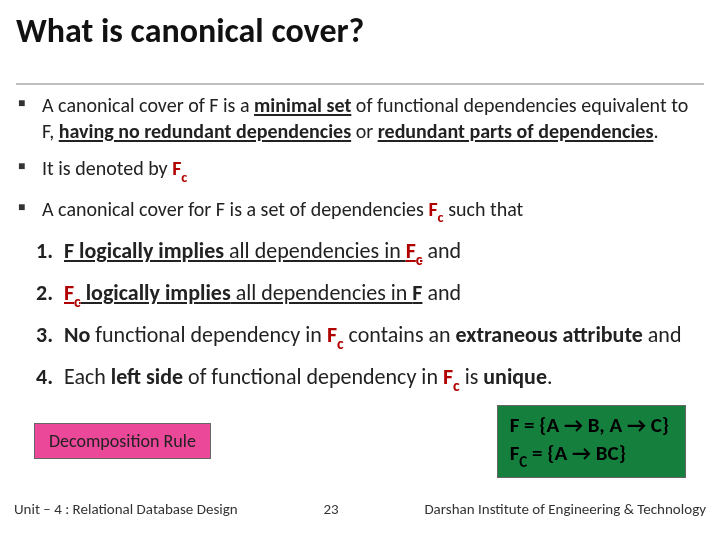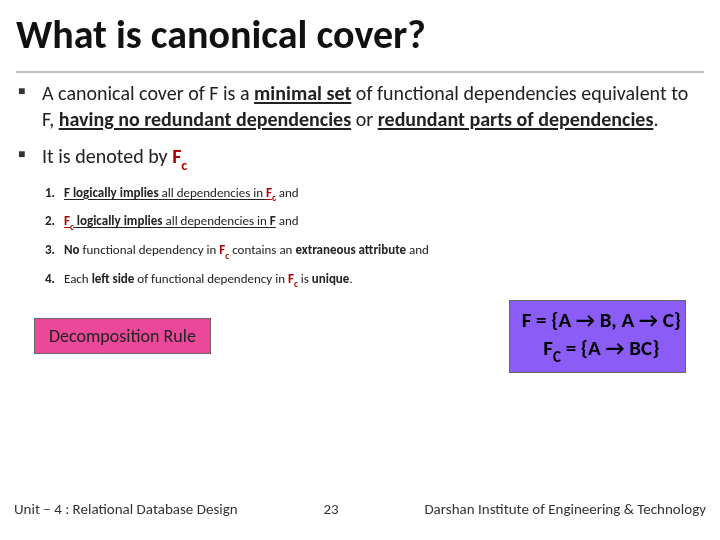--- a/index.html
+++ b/index.html
@@ -5,25 +5,25 @@
   * { margin: 0; padding: 0; box-sizing: border-box; }
   body {
     width: 720px; height: 540px;
     font-family: Calibri, "Segoe UI", Arial, sans-serif;
     background: #fff;
     position: relative;
     overflow: hidden;
   }
   .slide { padding: 10px 16px 0 16px; }
   .title {
-    font-size: 40px;
+    font-size: 34px;
     font-weight: 700;
     color: #111;
     padding-bottom: 4px;
-    margin-bottom: 8px;
+    margin-bottom: 28px;
   }
   .rule { border-bottom: 2px solid #bfbfbf; margin-bottom: 8px; }
   ul.bullets { list-style: none; padding-left: 26px; }
   ul.bullets > li {
     position: relative;
     font-size: 20px;
     line-height: 1.28;
     color: #222;
     margin-bottom: 12px;
   }
@@ -34,21 +34,21 @@
     top: 3px;
     font-size: 12px;
     color: #333;
   }
   ol.sub {
     list-style: decimal;
     padding-left: 42px;
     margin-top: 6px;
   }
   ol.sub > li {
-    font-size: 13px;
+    font-size: 22px;
     line-height: 1.3;
     margin-bottom: 10px;
     color: #222;
     padding-left: 6px;
   }
   ol.sub > li::marker { font-weight: 700; }
   .fsub { font-size: 0.72em; vertical-align: sub; position: relative; top: 0.1em; }
   .red { color: #b10000; font-weight: 700; }
   .bold { font-weight: 700; }
   .u { text-decoration: underline; text-underline-offset: 2px; }
@@ -60,26 +60,25 @@
   }
   .labelbox {
     border: 1.5px solid #666;
     padding: 6px 14px;
     font-size: 18px;
     color: #222;
     background: #ec4899;
   }
   .fdbox {
     border: 1.5px solid #666;
-    padding: 5px 4px 6px 12px;
+    padding: 5px 16px 6px 12px;
     font-size: 21px;
     font-weight: 700;
-    background: #8b5cf6;
+    background: #15803d;
     line-height: 1.35;
-    text-align: center;
   }
   .footer {
     position: absolute;
     left: 0; bottom: 12px;
     width: 100%;
     display: flex;
     align-items: center;
     justify-content: space-between;
     padding: 6px 14px 10px 14px;
     font-size: 15px;
@@ -93,20 +92,23 @@
 <div class="slide">
   <h1 class="title">What is canonical cover?</h1>
   <div class="rule"></div>
 
   <ul class="bullets">
     <li>
       <span>A canonical cover of F is a </span><span class="bold u">minimal set</span><span> of functional dependencies equivalent to F, </span><span class="bold u">having no redundant dependencies</span><span> or </span><span class="bold u">redundant parts of dependencies</span><span>.</span>
     </li>
     <li>
       <span>It is denoted by </span><span class="red"><span>F</span><span class="fsub">c</span></span>
+    </li>
+    <li>
+      <span>A canonical cover for F is a set of dependencies </span><span class="red"><span>F</span><span class="fsub">c</span></span><span> such that</span>
     </li>
   </ul>
 
   <ol class="sub">
     <li>
       <span class="bold u">F logically implies</span><span class="u"> all dependencies in </span><span class="red u"><span>F</span><span class="fsub">c</span></span><span> and</span>
     </li>
     <li>
       <span class="red bold u"><span>F</span><span class="fsub">c</span></span><span class="bold u"> logically implies</span><span class="u"> all dependencies in </span><span class="bold u">F</span><span> and</span>
     </li>

